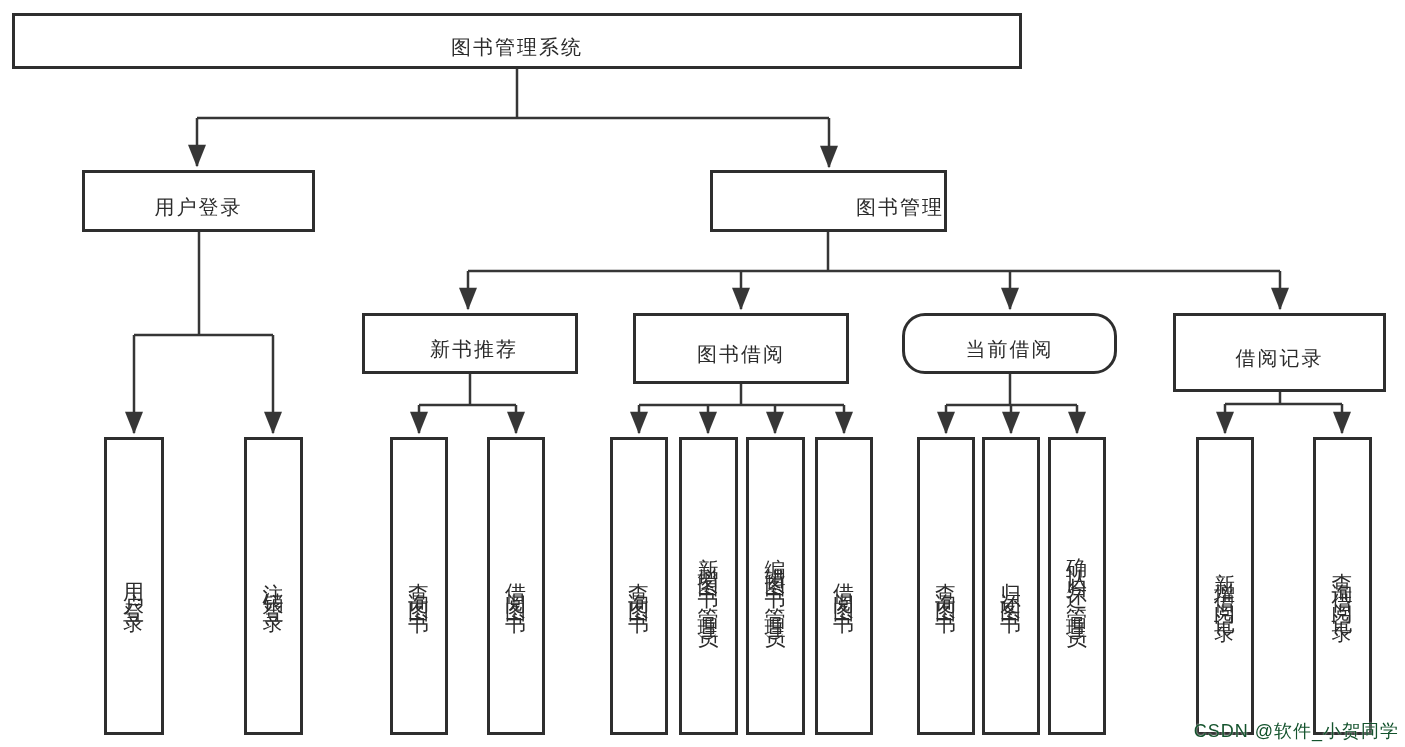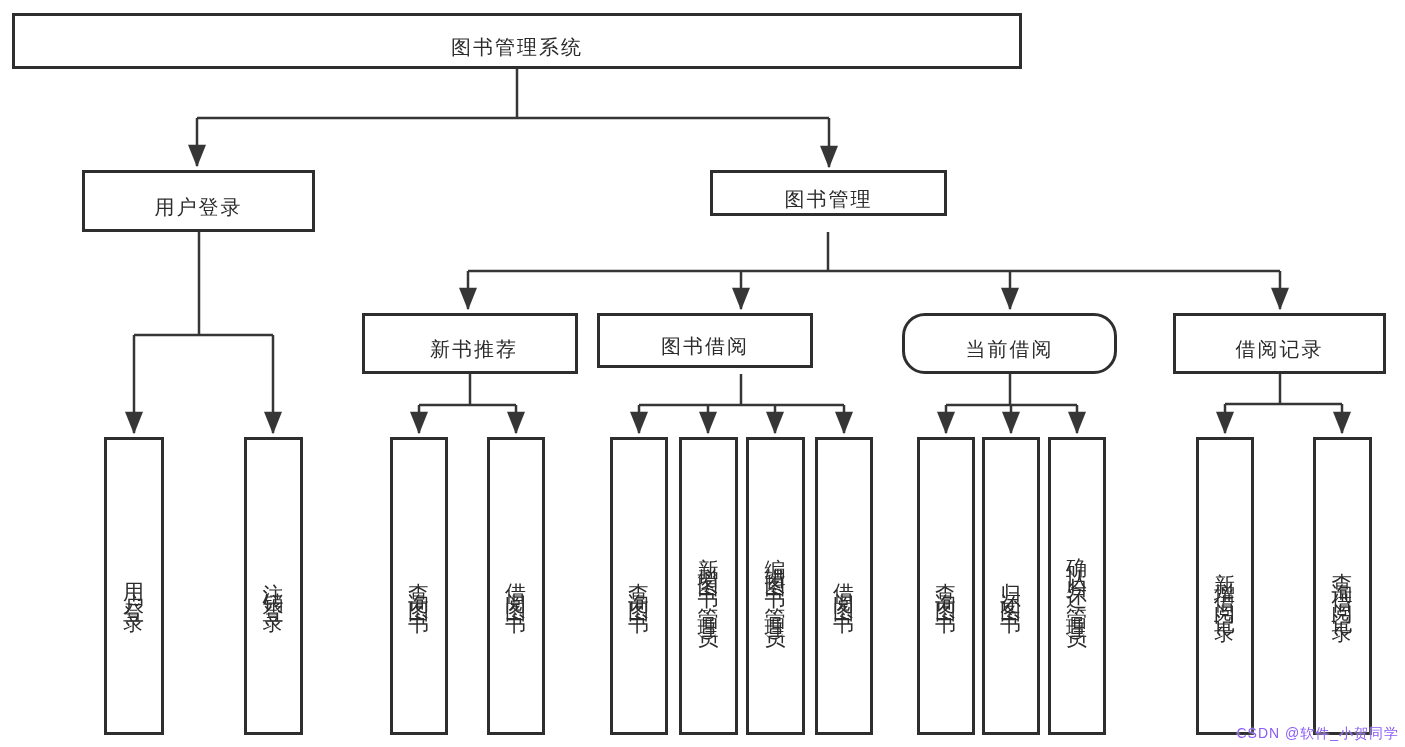--- a/index.html
+++ b/index.html
@@ -38,22 +38,22 @@
     text-orientation: mixed;
     font-size: 21px;
     letter-spacing: 10px;
     line-height: 1;
     color: #2b2b2b;
   }
   .watermark {
     position: absolute;
     right: 6px;
     bottom: 4px;
-    font-size: 14px;
-    color: #8b5cf6;
+    font-size: 18px;
+    color: #14532d;
     letter-spacing: 1px;
     white-space: nowrap;
     text-shadow: 0 0 2px #ffffff;
   }
 </style>
 </head>
 <body>
 
 <div class="canvas">
 
@@ -121,34 +121,34 @@
     </g>
   </svg>
 
   <div class="node" style="left:12px; top:13px; width:1010px; height:56px;">
     <span class="hlabel">图书管理系统</span>
   </div>
 
   <div class="node" style="left:82px; top:170px; width:233px; height:62px;">
     <span class="hlabel">用户登录</span>
   </div>
-  <div class="node" style="left:710px; top:170px; width:237px; height:46px;">
+  <div class="node" style="left:710px; top:170px; width:237px; height:62px;justify-content:flex-end;">
     <span class="hlabel">图书管理</span>
   </div>
 
   <div class="node" style="left:362px; top:313px; width:216px; height:61px;padding-left:8px;">
     <span class="hlabel">新书推荐</span>
   </div>
-  <div class="node" style="left:597px; top:313px; width:216px; height:55px;">
+  <div class="node" style="left:633px; top:313px; width:216px; height:71px;">
     <span class="hlabel">图书借阅</span>
   </div>
   <div class="node" style="left:902px; top:313px; width:215px; height:61px;border-radius:23px;">
     <span class="hlabel">当前借阅</span>
   </div>
-  <div class="node" style="left:1173px; top:313px; width:213px; height:61px;">
+  <div class="node" style="left:1173px; top:313px; width:213px; height:79px;">
     <span class="hlabel">借阅记录</span>
   </div>
 
   <div class="node leaf" style="left:104px; top:437px; width:60px; height:298px;">
     <span class="vlabel">用户登录</span>
   </div>
   <div class="node leaf" style="left:244px; top:437px; width:59px; height:298px;">
     <span class="vlabel">注销登录</span>
   </div>
 

